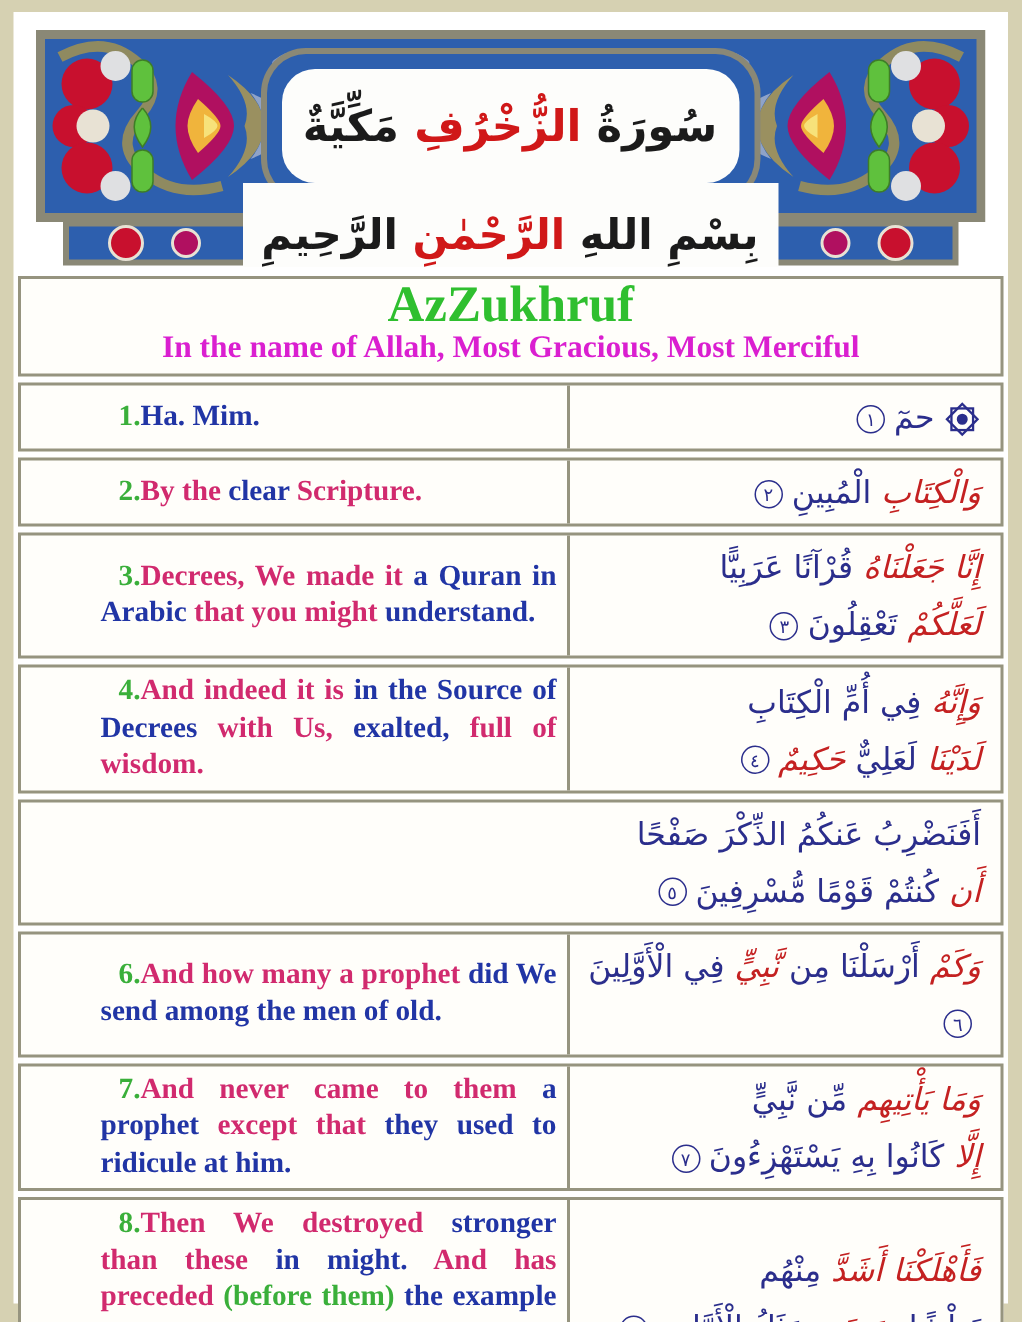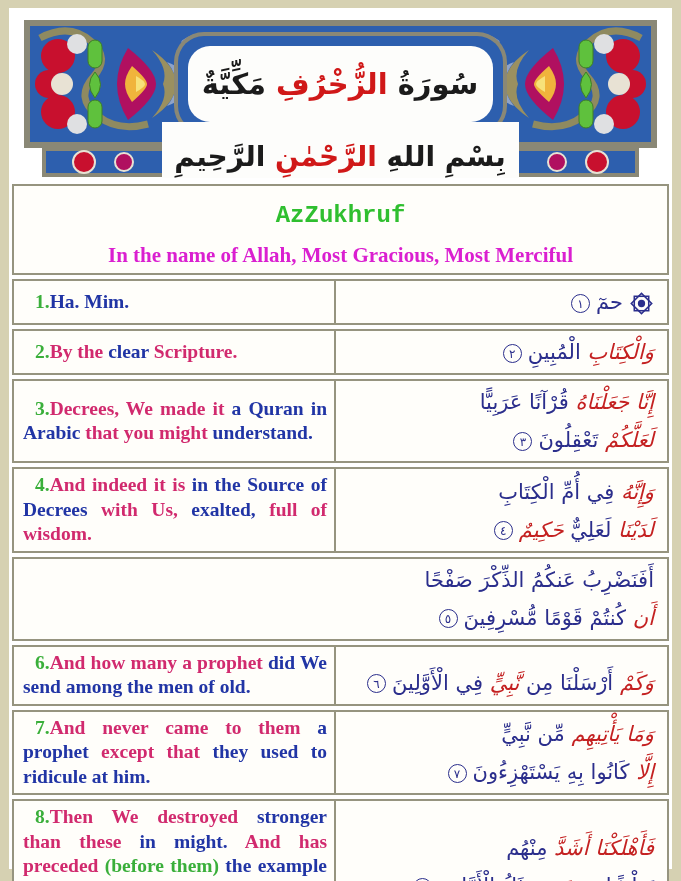--- a/index.html
+++ b/index.html
@@ -5,26 +5,26 @@
   html, body { margin:0; padding:0; width:681px; height:881px; overflow:hidden; }
   body { background:#d6d1b2; }
   .page {
     position:absolute; left:9px; top:8px; width:663px; height:861px;
     background:#ffffff; box-sizing:border-box; padding:2px;
   }
   .header-art { display:block; margin:10px auto 6px auto; }
 
   .box {
     border:2px solid #96947f; background:#fffefa;
-    margin:0 1px 4px 1px; box-sizing:border-box;
+    margin:0 1px 4px 1px; box-sizing:border-box;padding-left:44px;
   }
   .title-box { text-align:center; padding:3px 0 5px 0; }
   .surah-en {
-    margin:12px; font-family:Liberation Mono, monospace;
-    font-weight:bold; font-size:24px; line-height:30px; color:#2fbf2f;
+    margin:0; font-family:Liberation Serif, serif;
+    font-weight:bold; font-size:34px; line-height:30px; color:#2fbf2f;
   }
   .bismillah-en {
     margin:0; font-family:"Liberation Serif", "DejaVu Serif", serif;
     font-weight:bold; font-size:21px; line-height:25px; color:#da1fd0;
   }
 
   .vrow { display:flex; }
   .cell { box-sizing:border-box; }
   .en {
     width:322px; border-right:2px solid #96947f;

